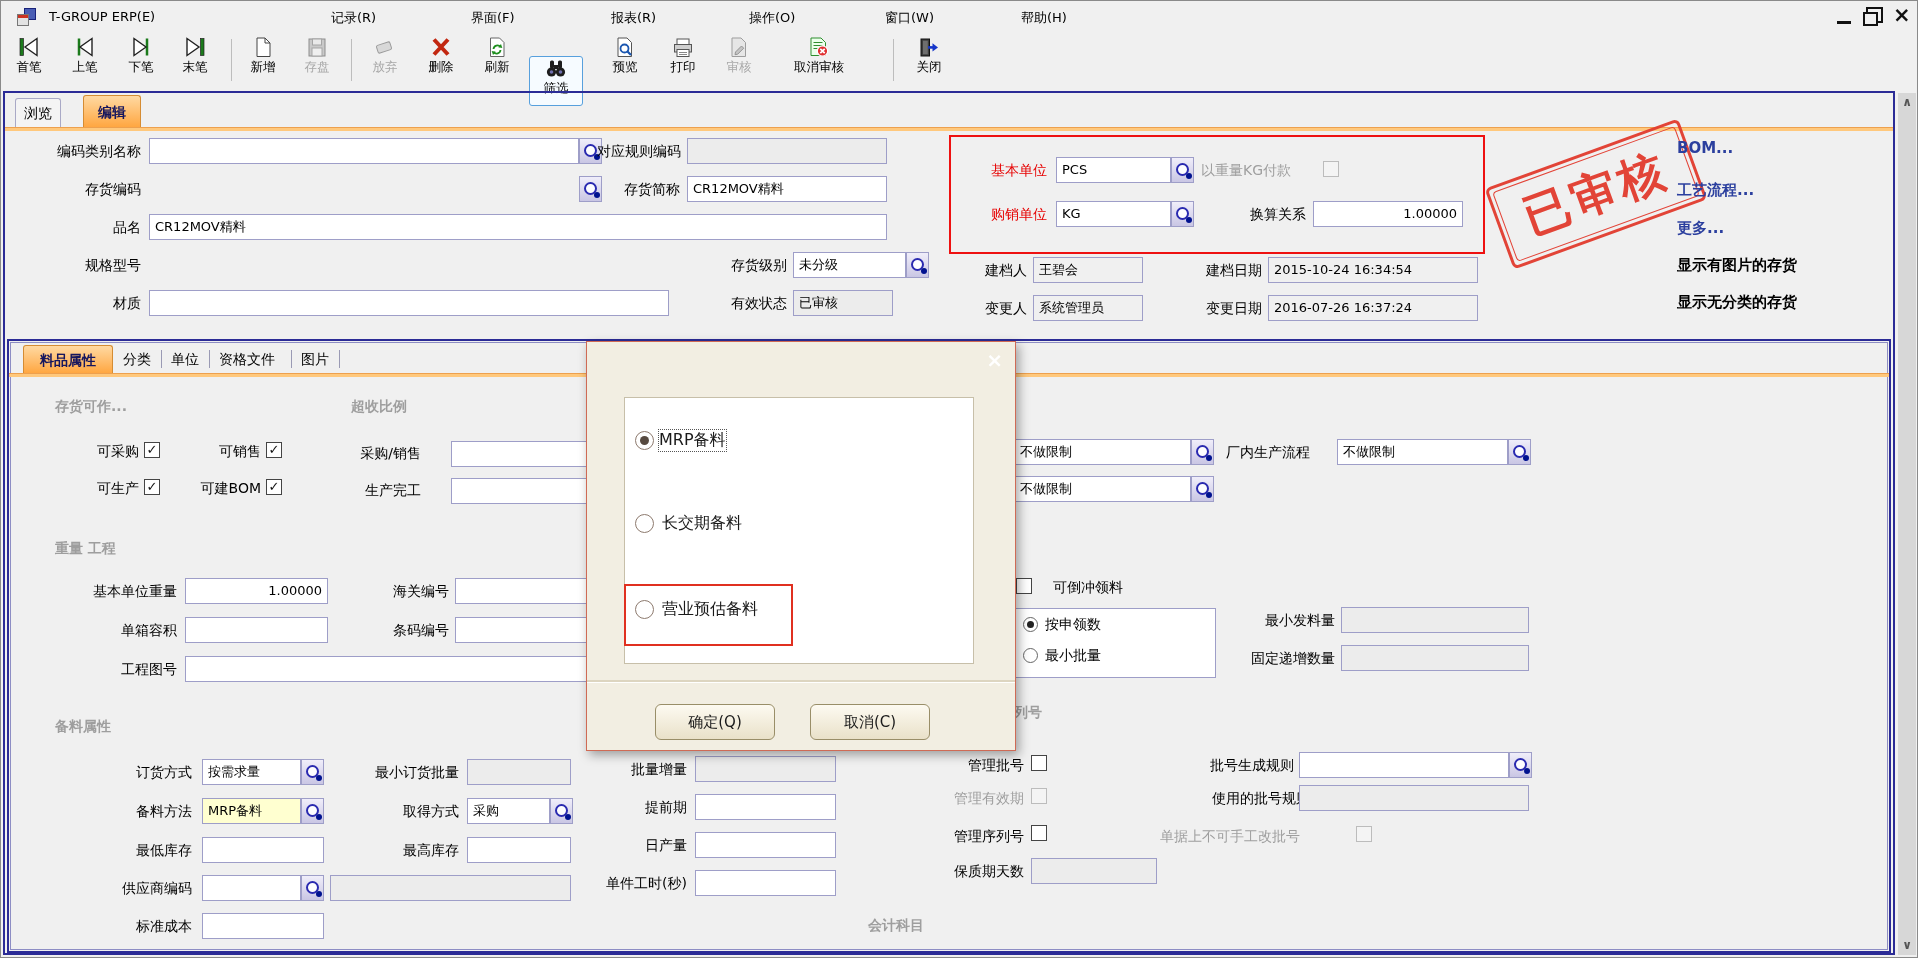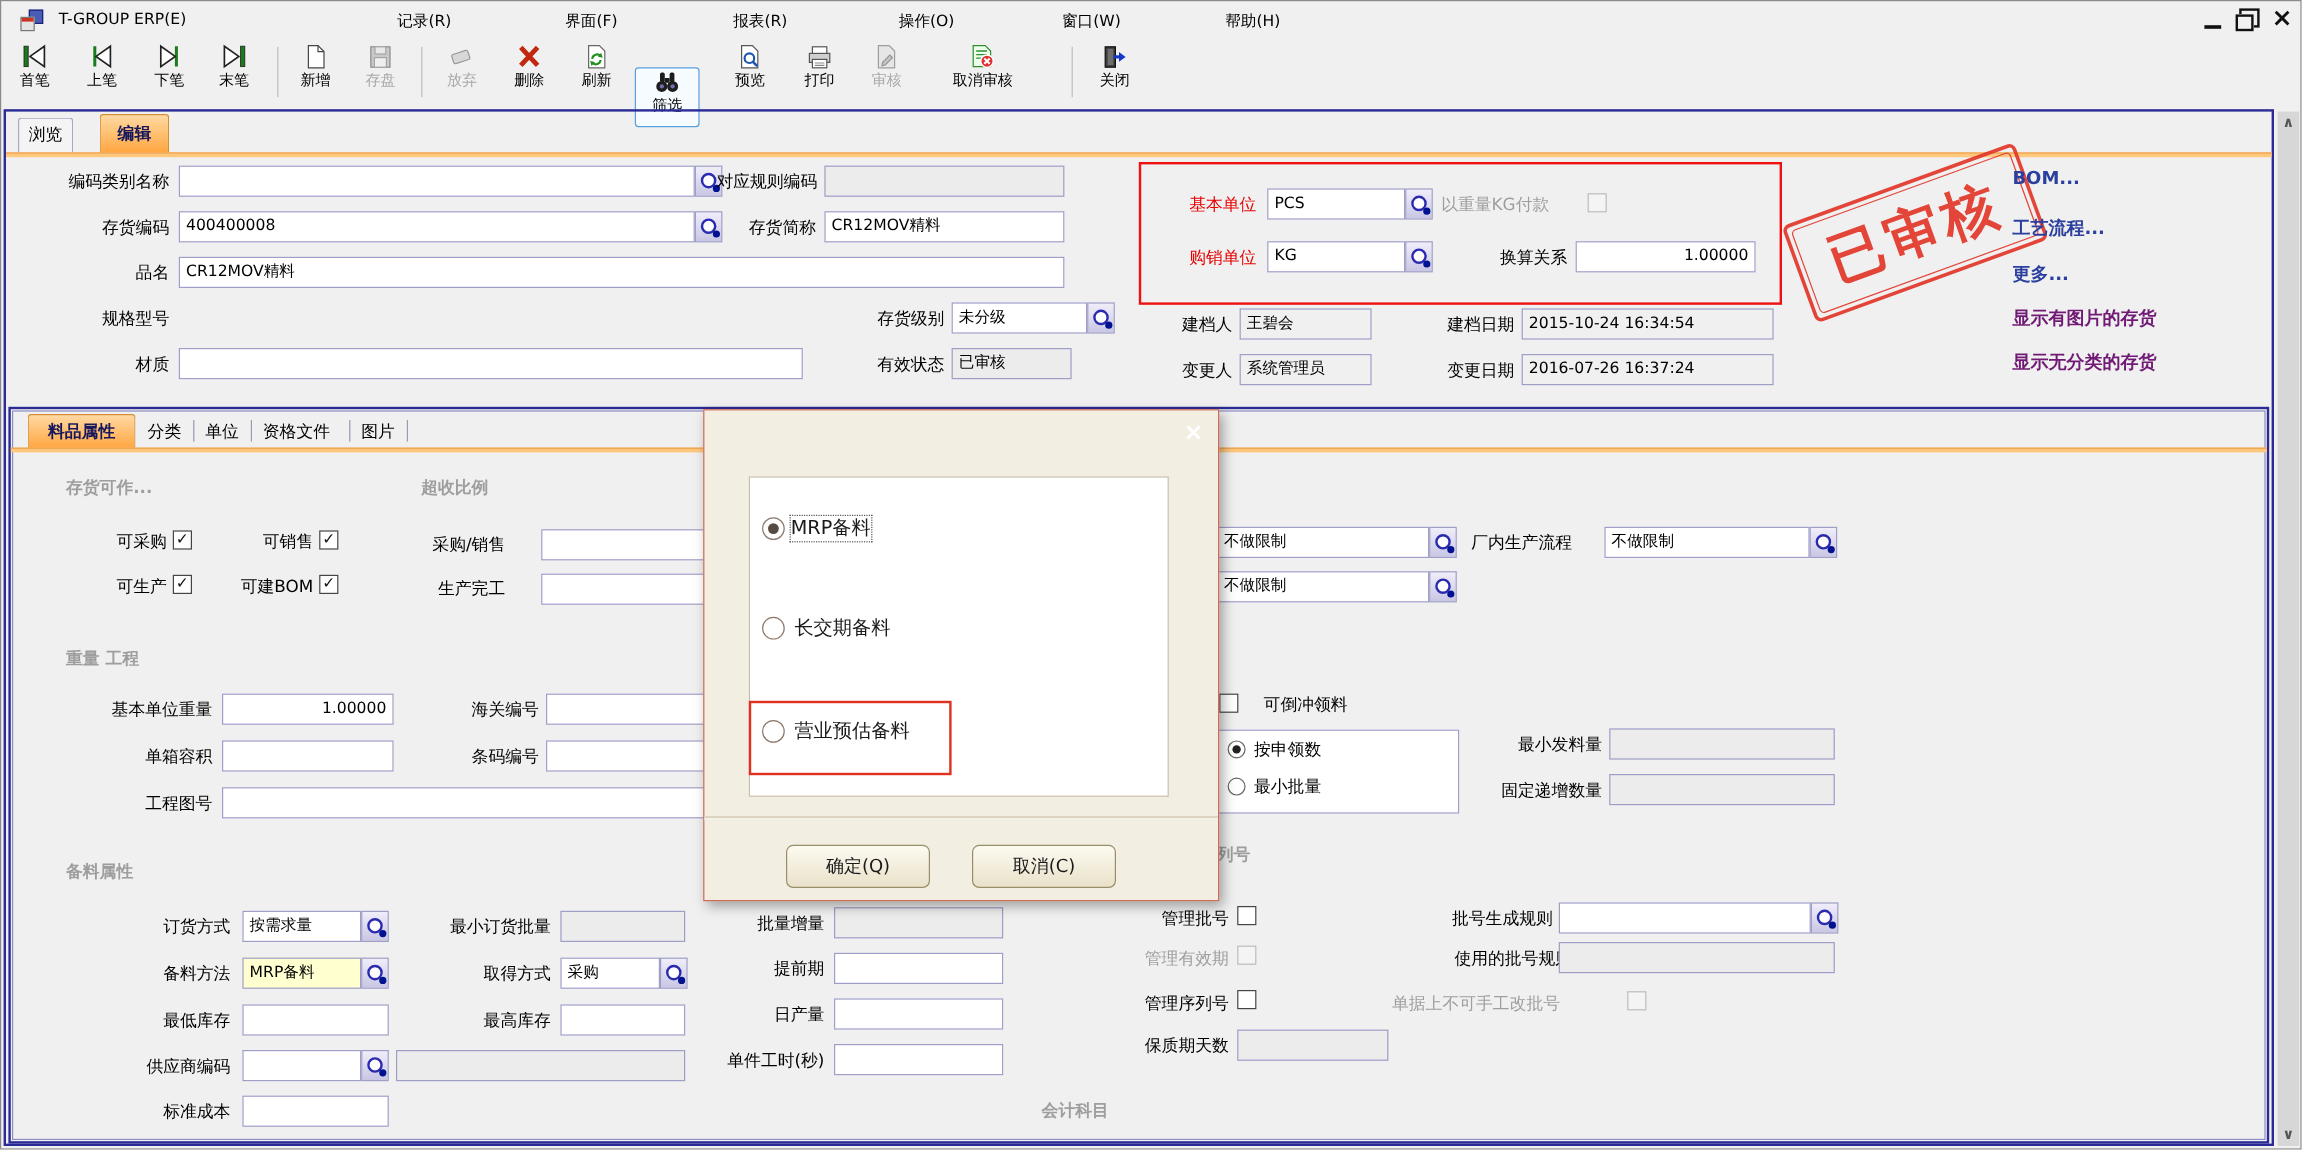--- a/index.html
+++ b/index.html
@@ -20,21 +20,21 @@
   .mag{position:absolute;width:23px;height:26px;background:linear-gradient(180deg,#f0eefa,#c9c6e4);
        border:1px solid #9e9ec8;box-sizing:border-box;cursor:pointer;}
   .mag::before{content:"";position:absolute;left:4px;top:5px;width:9px;height:9px;border:2px solid #2a2ab0;
        border-radius:50%;background:#fdfdff;}
   .mag::after{content:"";position:absolute;left:14px;top:15px;width:6px;height:6px;background:#00128f;border-radius:50%;}
   .chk{position:absolute;width:16px;height:16px;background:#fff;border:1px solid #444;box-sizing:border-box;
        font-size:13px;line-height:13px;font-weight:bold;text-align:center;color:#111;cursor:pointer;}
   .chk.dis{border-color:#bcbcbc;background:#f4f4f4;}
   .rad{position:absolute;width:15px;height:15px;border:1px solid #666;border-radius:50%;background:#fff;box-sizing:border-box;}
   .rad.sel::after{content:"";position:absolute;left:3px;top:3px;width:7px;height:7px;border-radius:50%;background:#222;}
-  .link{position:absolute;font-size:15px;font-weight:bold;color:#701a75;white-space:nowrap;cursor:pointer;}
+  .link{position:absolute;font-size:15px;font-weight:bold;color:#000000;white-space:nowrap;cursor:pointer;}
   .link.navy{color:#2b3f9e;}
   .menu-item{position:absolute;top:8px;font-size:13px;color:#000;cursor:pointer;white-space:nowrap;}
   .tbtn{position:absolute;top:35px;height:50px;display:flex;flex-direction:column;align-items:center;cursor:pointer;box-sizing:border-box;}
   .tbtn svg{width:24px;height:23px;flex:none;}
   .tlabel{font-size:12.5px;line-height:1.15;margin-top:1px;white-space:nowrap;color:#000;}
   .tbtn.dis .tlabel{color:#a8a8a8;}
   .tbtn.sel{border:1px solid #57a0dd;background:#f6fbff;border-radius:3px;}
   .tsep{position:absolute;top:38px;width:1px;height:42px;background:#bdbdbd;}
   .border-box{position:absolute;border:2px solid #2b2b96;pointer-events:none;box-sizing:border-box;}
   .inner-line{position:absolute;border:1px solid #8d8dc4;pointer-events:none;box-sizing:border-box;}
@@ -221,21 +221,20 @@
   <div class="tab active" style="left:62px;top:94px;width:58px;height:33px;line-height:32px;margin-left:20px;">编辑</div>
   <div class="orange-line" style="left:4px;top:126px;width:1888px;"></div>
 
   <span class="lbl" style="left:10px;top:142px;width:130px;">编码类别名称</span>
   <div class="f" style="left:148px;top:137px;width:430px;"></div>
   <span class="mag" style="left:578px;top:137px;"></span>
   <span class="lbl" style="left:570px;top:142px;width:110px;">对应规则编码</span>
   <div class="f ro" style="left:686px;top:137px;width:200px;"></div>
 
   <span class="lbl" style="left:10px;top:180px;width:130px;">存货编码</span>
-  <div class="f" style="left:148px;top:175px;width:430px;">400400008</div>
   <span class="mag" style="left:578px;top:175px;"></span>
   <span class="lbl" style="left:589px;top:180px;width:90px;">存货简称</span>
   <div class="f" style="left:686px;top:175px;width:200px;">CR12MOV精料</div>
 
   <span class="lbl" style="left:10px;top:218px;width:130px;">品名</span>
   <div class="f" style="left:148px;top:213px;width:738px;">CR12MOV精料</div>
 
   <span class="lbl" style="left:10px;top:256px;width:130px;">规格型号</span>
   <span class="lbl" style="left:706px;top:256px;width:80px;">存货级别</span>
   <div class="f" style="left:792px;top:251px;width:113px;">未分级</div>

